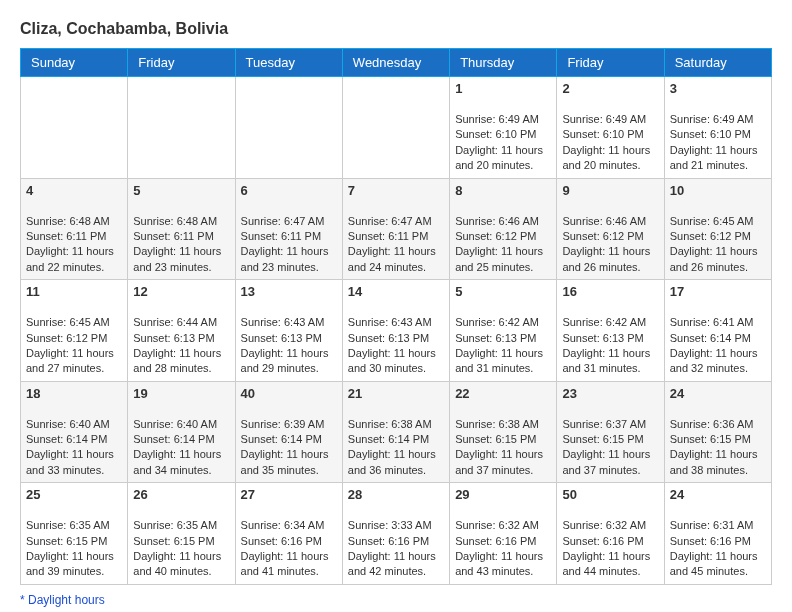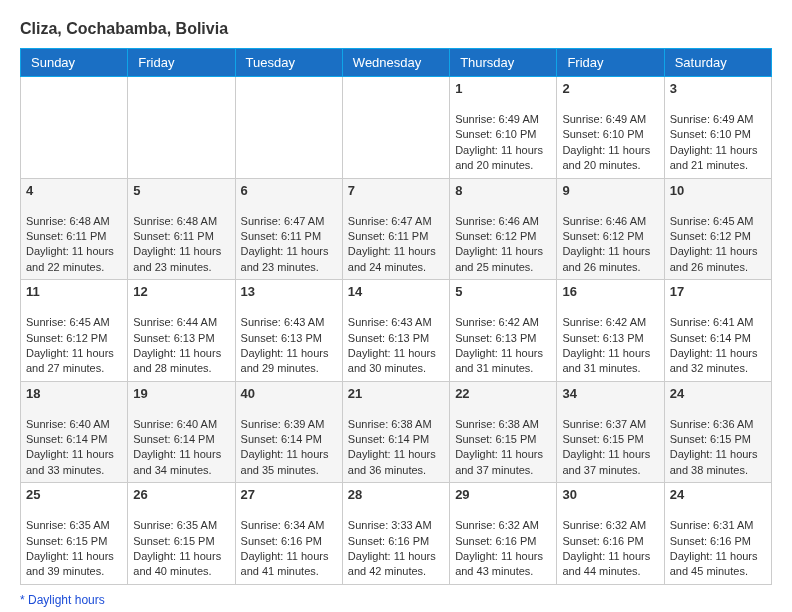--- a/index.html
+++ b/index.html
@@ -273,21 +273,21 @@
 and 36 minutes.</div>
         </td>
         <td>
           <div class="day-number">22</div>
           <div class="day-info" style="white-space: pre-line;">Sunrise: 6:38 AM
 Sunset: 6:15 PM
 Daylight: 11 hours
 and 37 minutes.</div>
         </td>
         <td>
-          <div class="day-number">34</div>
+          <div class="day-number">23</div>
           <div class="day-info" style="white-space: pre-line;">Sunrise: 6:37 AM
 Sunset: 6:15 PM
 Daylight: 11 hours
 and 37 minutes.</div>
         </td>
         <td>
           <div class="day-number">24</div>
           <div class="day-info" style="white-space: pre-line;">Sunrise: 6:36 AM
 Sunset: 6:15 PM
 Daylight: 11 hours
@@ -324,21 +324,21 @@
 and 42 minutes.</div>
         </td>
         <td>
           <div class="day-number">29</div>
           <div class="day-info" style="white-space: pre-line;">Sunrise: 6:32 AM
 Sunset: 6:16 PM
 Daylight: 11 hours
 and 43 minutes.</div>
         </td>
         <td>
-          <div class="day-number">30</div>
+          <div class="day-number">50</div>
           <div class="day-info" style="white-space: pre-line;">Sunrise: 6:32 AM
 Sunset: 6:16 PM
 Daylight: 11 hours
 and 44 minutes.</div>
         </td>
         <td>
           <div class="day-number">24</div>
           <div class="day-info" style="white-space: pre-line;">Sunrise: 6:31 AM
 Sunset: 6:16 PM
 Daylight: 11 hours

